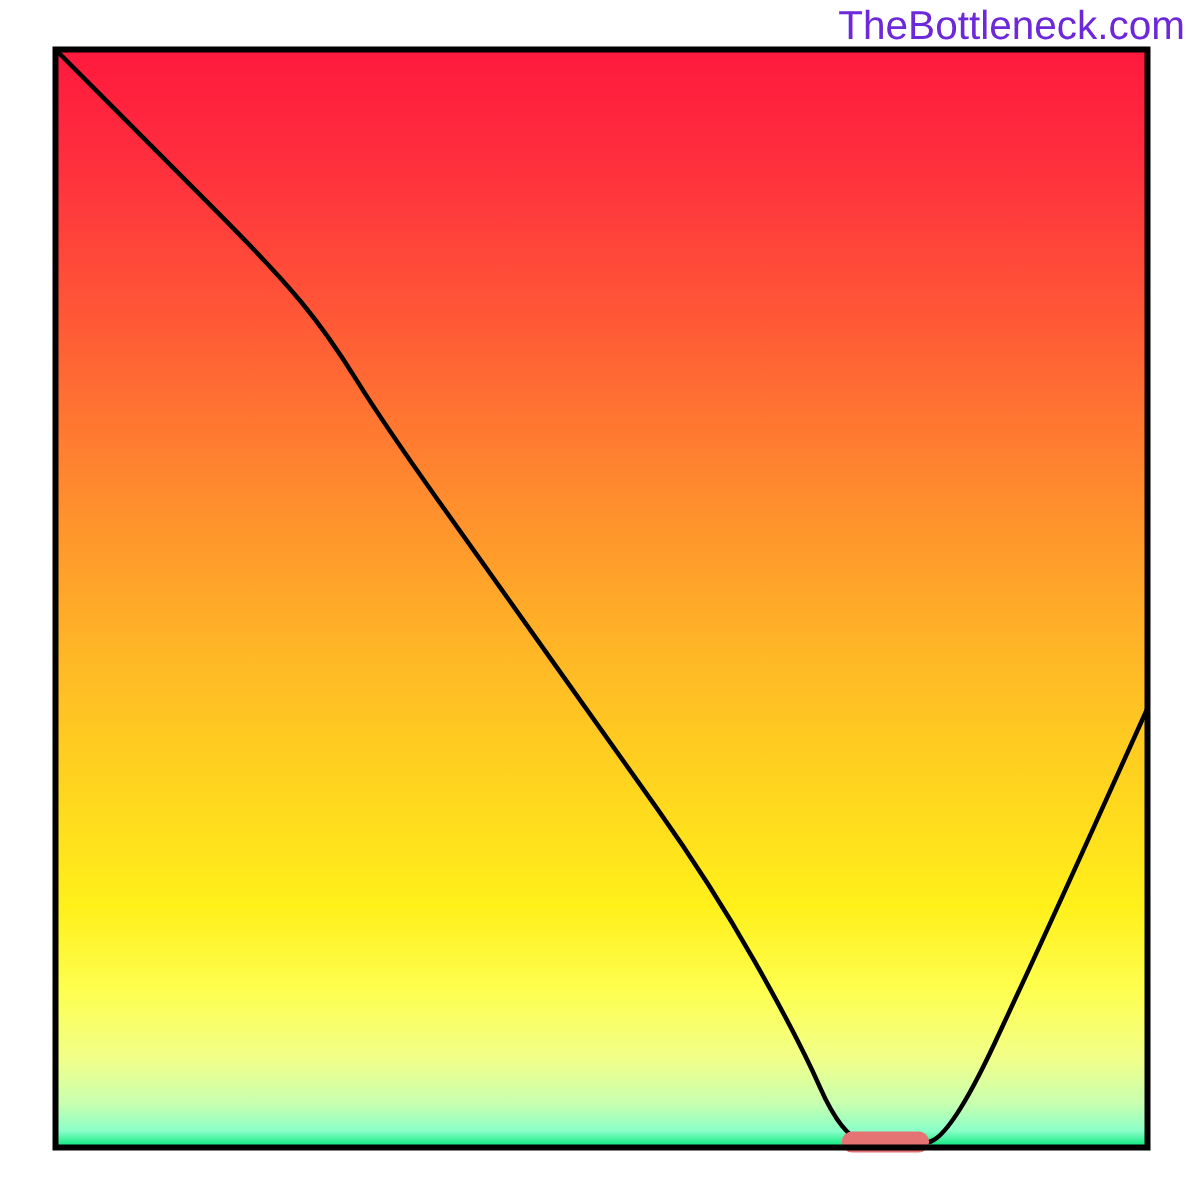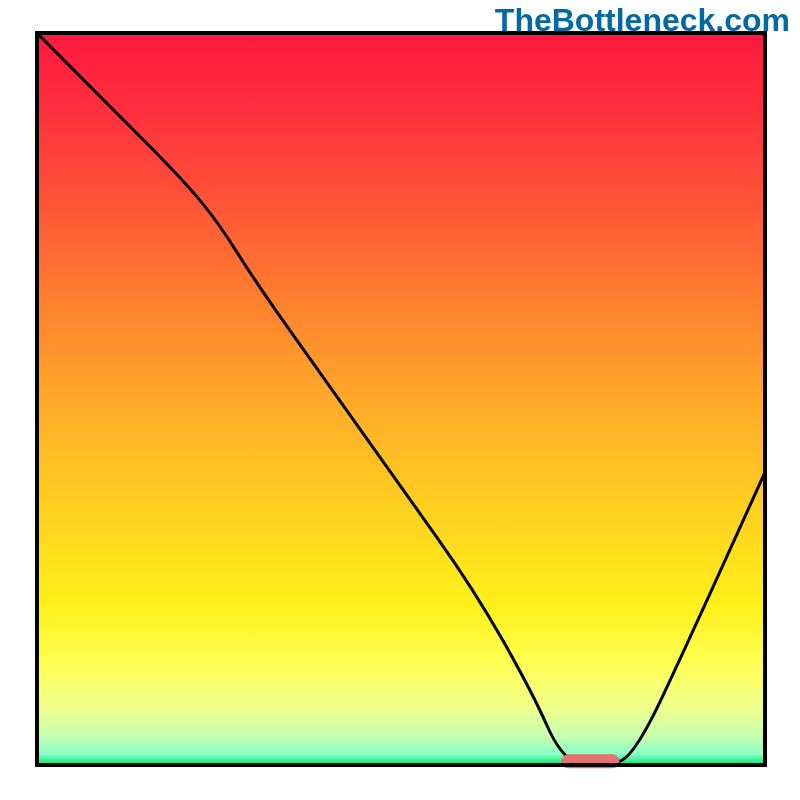--- a/index.html
+++ b/index.html
@@ -18,23 +18,23 @@
   svg {
     position: absolute;
     top: 0;
     left: 0;
   }
   .watermark {
     position: absolute;
     top: 2px;
     right: 10px;
     font-family: Arial, Helvetica, sans-serif;
-    font-size: 32px;
-    font-weight: bold;
-    color: #0369a1;
+    font-size: 27px;
+    font-weight: normal;
+    color: #6d28d9;
     z-index: 10;
   }
 </style>
 </head>
 <body>
 
 <div class="chart-container">
   <div class="watermark">TheBottleneck.com</div>
   <svg id="chart-svg" width="800" height="800">
       <defs>

